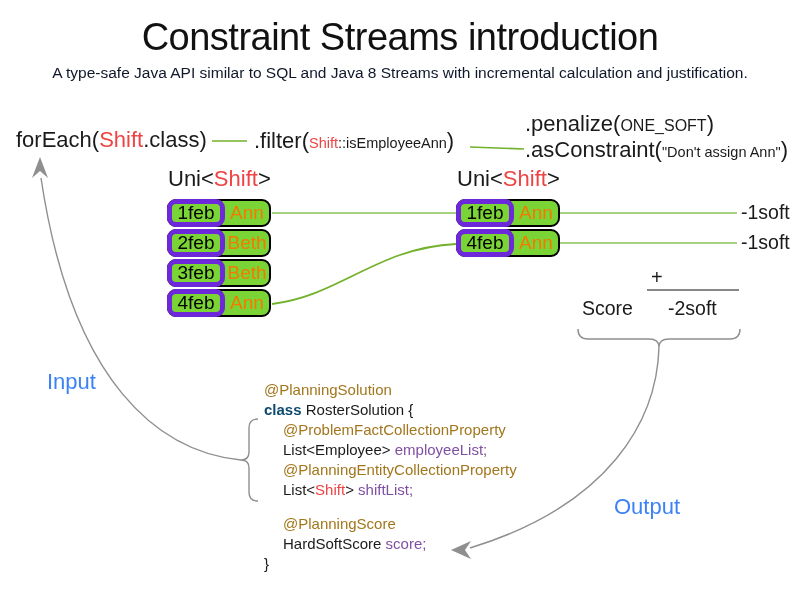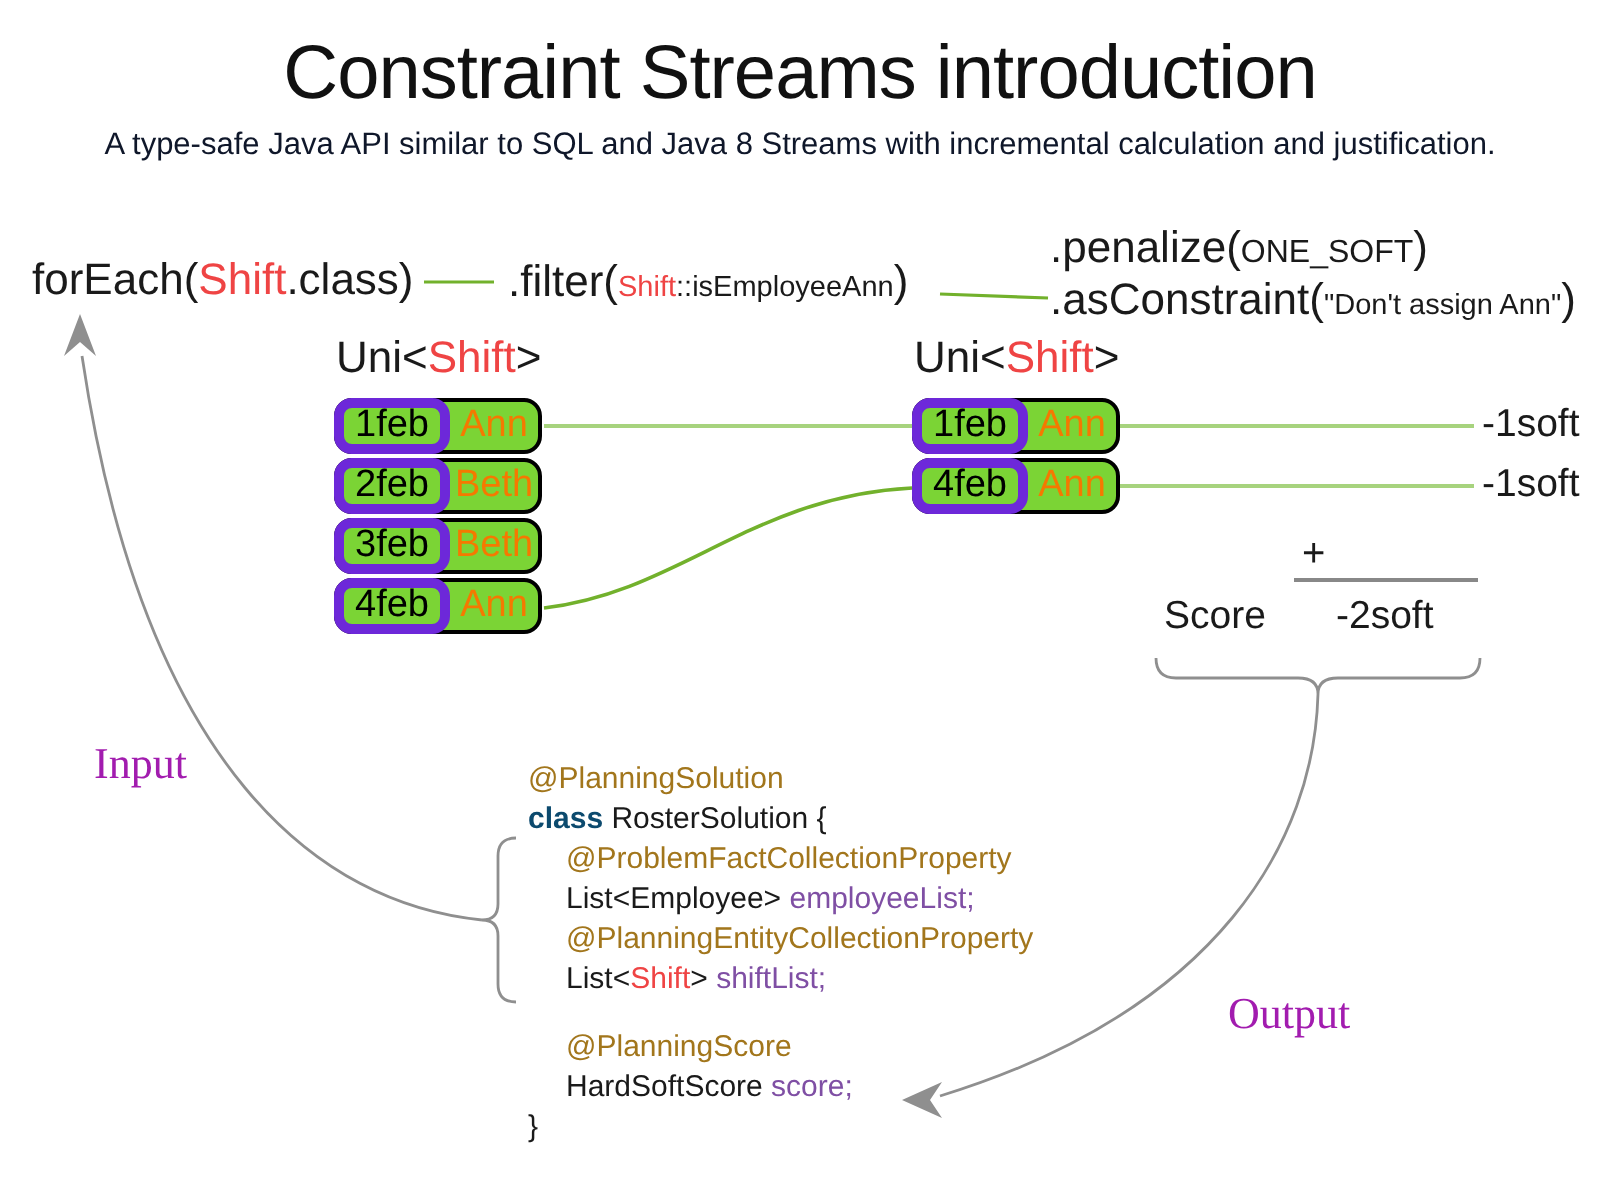--- a/index.html
+++ b/index.html
@@ -32,21 +32,21 @@
     font-size:19px;color:#000;
   }
   .srow .emp{
     flex:1;display:flex;align-items:center;justify-content:center;
     font-size:19px;color:#f57900;
   }
   
   .score-txt{font-size:19.5px;color:#1a1a1a;white-space:nowrap;}
   .plus{font-size:20px;}
   
-  .flow{font-size:22px;color:#a21caf;font-family:Liberation Serif, serif;}
+  .flow{font-size:22px;color:#3b82f6;}
   
   .code{font-size:15px;line-height:20px;white-space:nowrap;}
   .code span{white-space:pre;}
   .code .ind{padding-left:19px;}
   .ann{color:#a2761c;}
   .kw{color:#0c4a6e;font-weight:bold;}
   .fld{color:#7f4fa4;}
   .spacer{height:14px;}
   svg{position:absolute;left:0;top:0;pointer-events:none;}
 </style>

